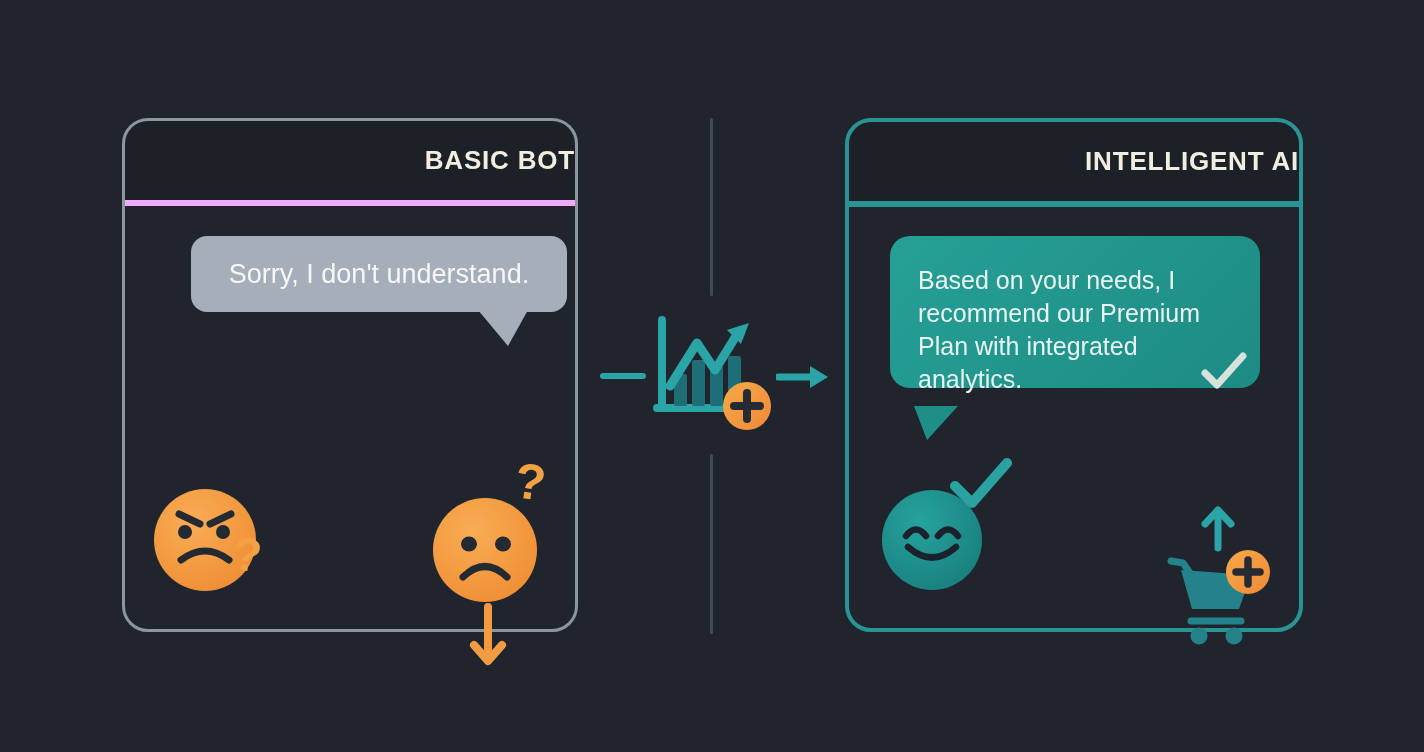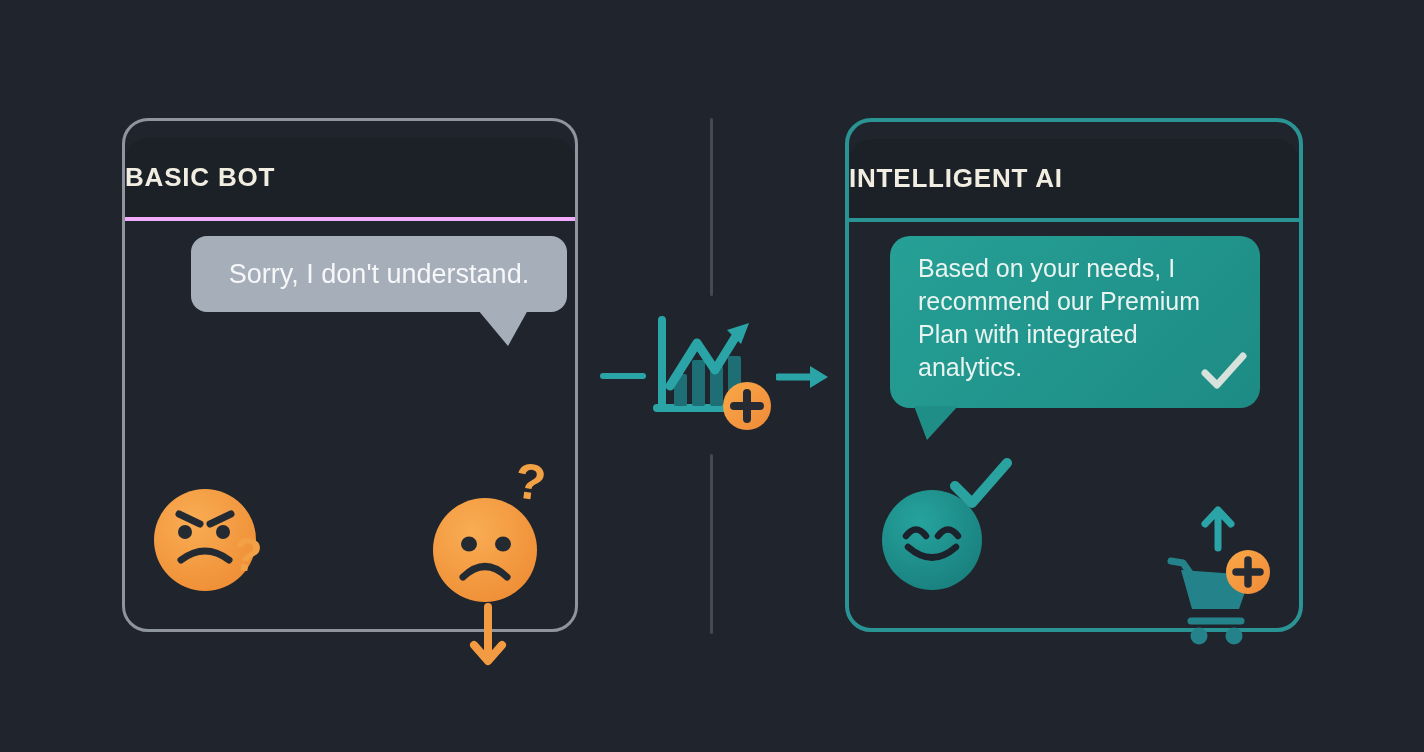--- a/index.html
+++ b/index.html
@@ -15,48 +15,47 @@
   
   .panel{
     position:absolute;top:118px;width:456px;height:514px;
     border:3px solid #8e959f;border-radius:26px;
     box-sizing:border-box;
   }
   .panel.left{left:122px;}
   .panel.right{left:845px;width:458px;border-width:4px;border-color:#2a9494;border-radius:26px;}
   .panel-header{
     position:absolute;left:0;right:0;top:0;height:79px;
-    border-bottom:4px solid #f0abfc;
-    display:flex;align-items:center;justify-content:flex-start;
+    border-bottom:6px solid #f0abfc;
+    display:flex;align-items:center;justify-content:flex-end;
     background:rgba(0,0,0,0.10);
     border-radius:22px 22px 0 0;
-    margin-top:17px;
   }
   .panel.right .panel-header{border-bottom-color:#2a9494;}
   .panel-title{
     font-size:26px;font-weight:700;letter-spacing:0.8px;
     color:#f1eee1;margin:0;
   }
   .panel-body{position:absolute;left:0;right:0;top:82px;bottom:0;}
 
   
   .bubble{position:absolute;box-sizing:border-box;}
   .bubble-gray{
     left:38px;top:33px;width:376px;height:76px;
     background:#a6aeba;border-radius:16px;
     display:flex;align-items:center;justify-content:center;margin-left:28px;
   }
   .bubble-gray .bubble-text{
     color:#f6f7f9;font-size:27px;white-space:nowrap;
   }
   .bubble-teal{
-    left:41px;top:32px;width:370px;height:172px;
+    left:41px;top:32px;width:370px;height:152px;
     background:linear-gradient(135deg,#26a096 0%,#1d8b84 100%);
     border-radius:20px;
-    padding:16px 28px;
+    padding:28px 28px;
   }
   .bubble-teal .bubble-text{
     display:block;width:290px;
     color:#e9f4f1;font-size:25px;line-height:33px;
   }
   .tail{position:absolute;}
 
   
   .qmark{
     position:absolute;color:#f3a145;font-weight:700;

